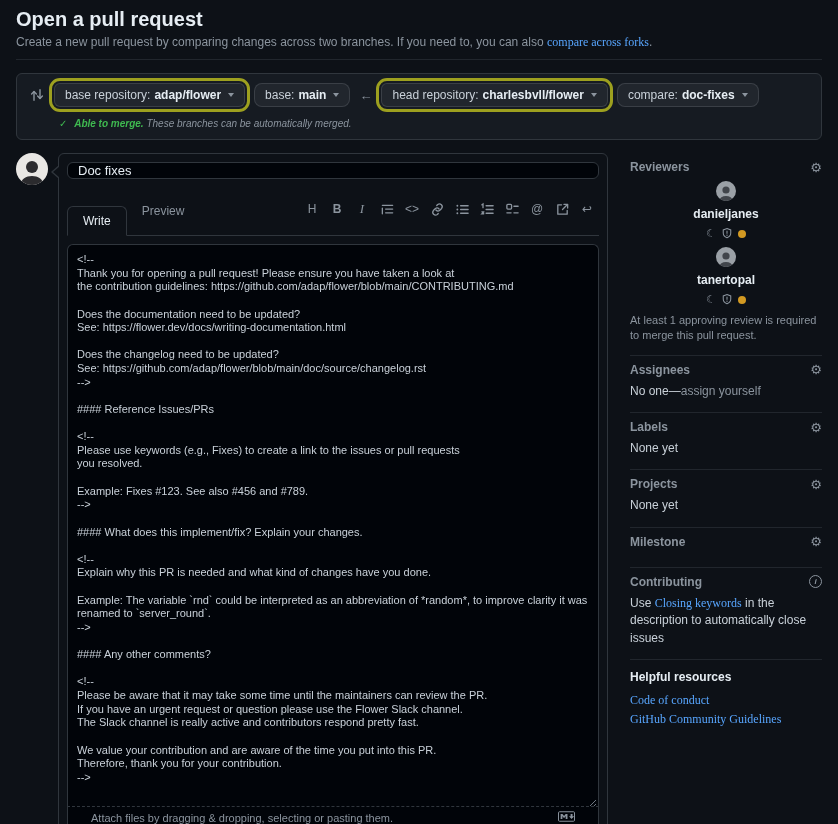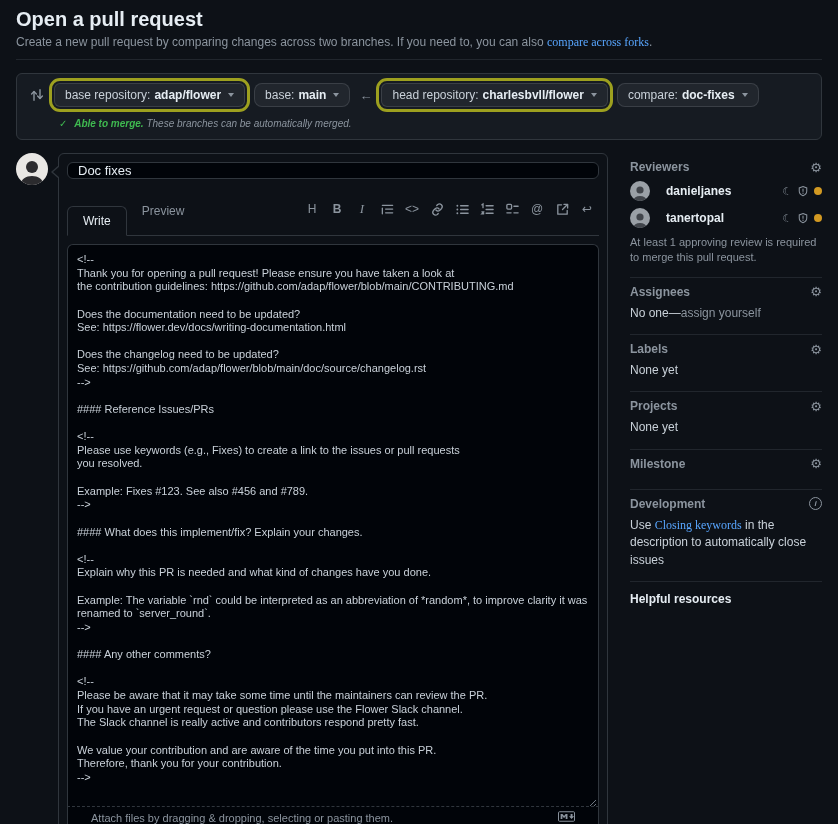--- a/index.html
+++ b/index.html
@@ -61,21 +61,21 @@
     clip-path:polygon(100% 0,100% 100%,0 100%);}
   .attach-bar{display:flex;align-items:center;justify-content:space-between;background:var(--input-bg);
     border:1px solid var(--border);border-top:1px dashed var(--border);border-radius:0 0 6px 6px;
     padding:4px 23px;color:var(--muted);font-size:11px;cursor:pointer;}
 
   
   .sidebar{width:192px;margin-left:22px;font-size:12px;}
   .sb-section{padding:7px 0 12px;border-bottom:1px solid var(--border-soft);}
   .sb-head{display:flex;align-items:center;justify-content:space-between;color:var(--muted);font-weight:700;font-size:12px;margin-bottom:6px;text-align:right;}
   .gear{color:var(--muted);font-size:13px;cursor:pointer;line-height:1;}
-  .reviewer{display:flex;align-items:center;gap:16px;margin:7px 0;}
+  .reviewer{display:flex;align-items:center;gap:6px;margin:7px 0;flex-direction:column;}
   .mini-avatar{width:20px;height:20px;border-radius:50%;background:#9aa0a6;flex:none;overflow:hidden;display:flex;align-items:flex-end;justify-content:center;}
   .reviewer-name{font-weight:700;color:var(--bright);flex:1;}
   .rev-icons{display:flex;align-items:center;gap:5px;color:var(--muted);}
   .moon{font-size:11px;}
   .gold-dot{width:8px;height:8px;border-radius:50%;background:var(--gold);}
   .sb-note{color:var(--muted);font-size:11px;line-height:1.35;margin-top:7px;}
   .sb-body{color:var(--fg);line-height:1.45;}
   .assign-link{color:var(--muted);cursor:pointer;}
   .info-icon{width:13px;height:13px;border-radius:50%;border:1px solid var(--muted);color:var(--muted);font-size:8px;font-style:italic;
     display:inline-flex;align-items:center;justify-content:center;font-weight:700;cursor:pointer;}
@@ -330,29 +330,31 @@
 
       <div class="sb-section">
         <div class="sb-head">
           <span>Milestone</span>
           <span class="gear">⚙</span>
         </div>
       </div>
 
       <div class="sb-section">
         <div class="sb-head">
-          <span>Development</span>
+          <span>Contributing</span>
           <span class="info-icon">i</span>
         </div>
         <div class="sb-body">
           <span>Use </span><a class="link">Closing keywords</a><span> in the description to automatically close issues</span>
         </div>
       </div>
 
       <div class="sb-section last">
         <div class="res-head">Helpful resources</div>
         <div class="res-links">
+          <a class="link">Code of conduct</a>
+          <a class="link">GitHub Community Guidelines</a>
         </div>
       </div>
 
     </div>
   </div>
 </div>
 
 </body></html>

